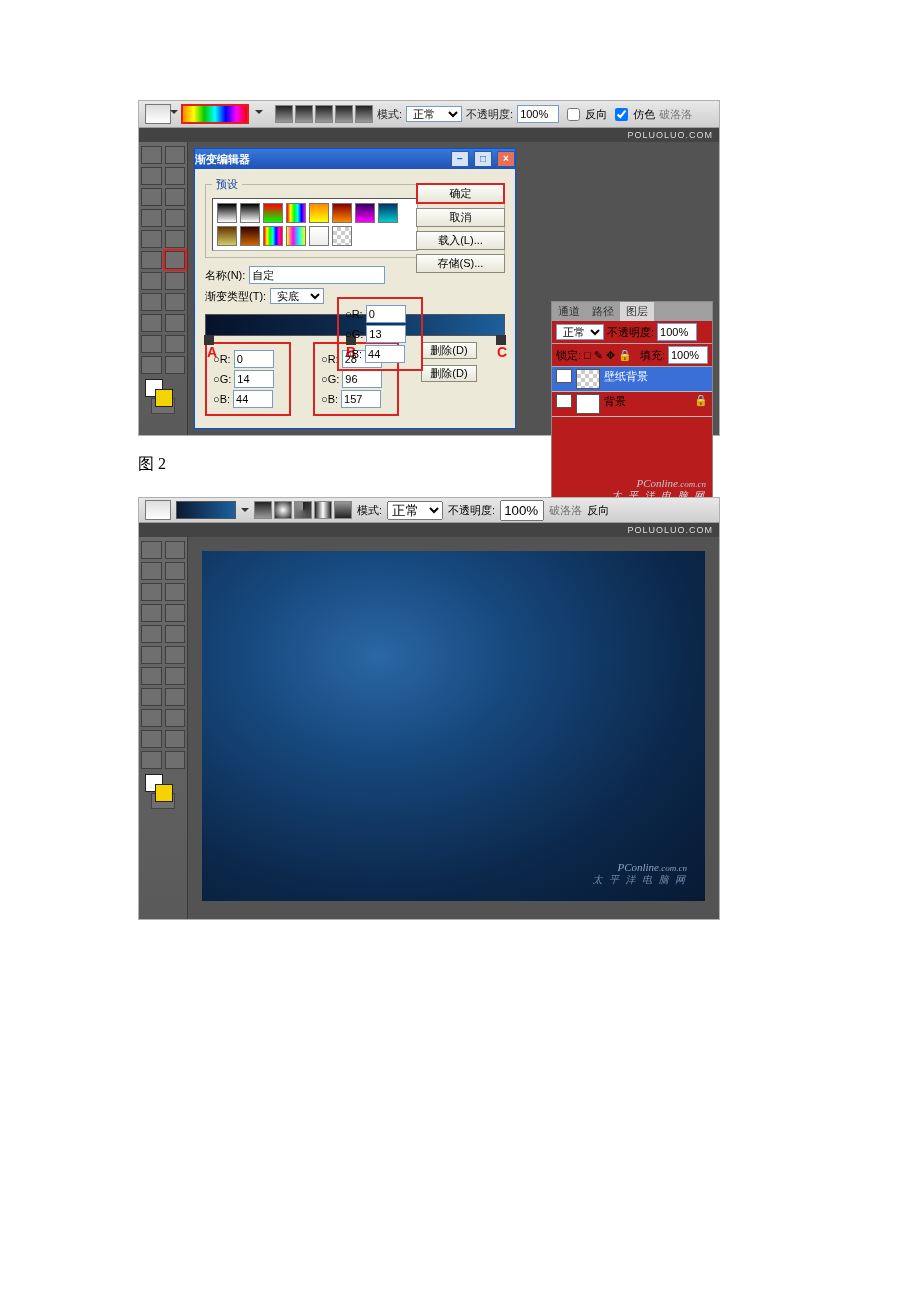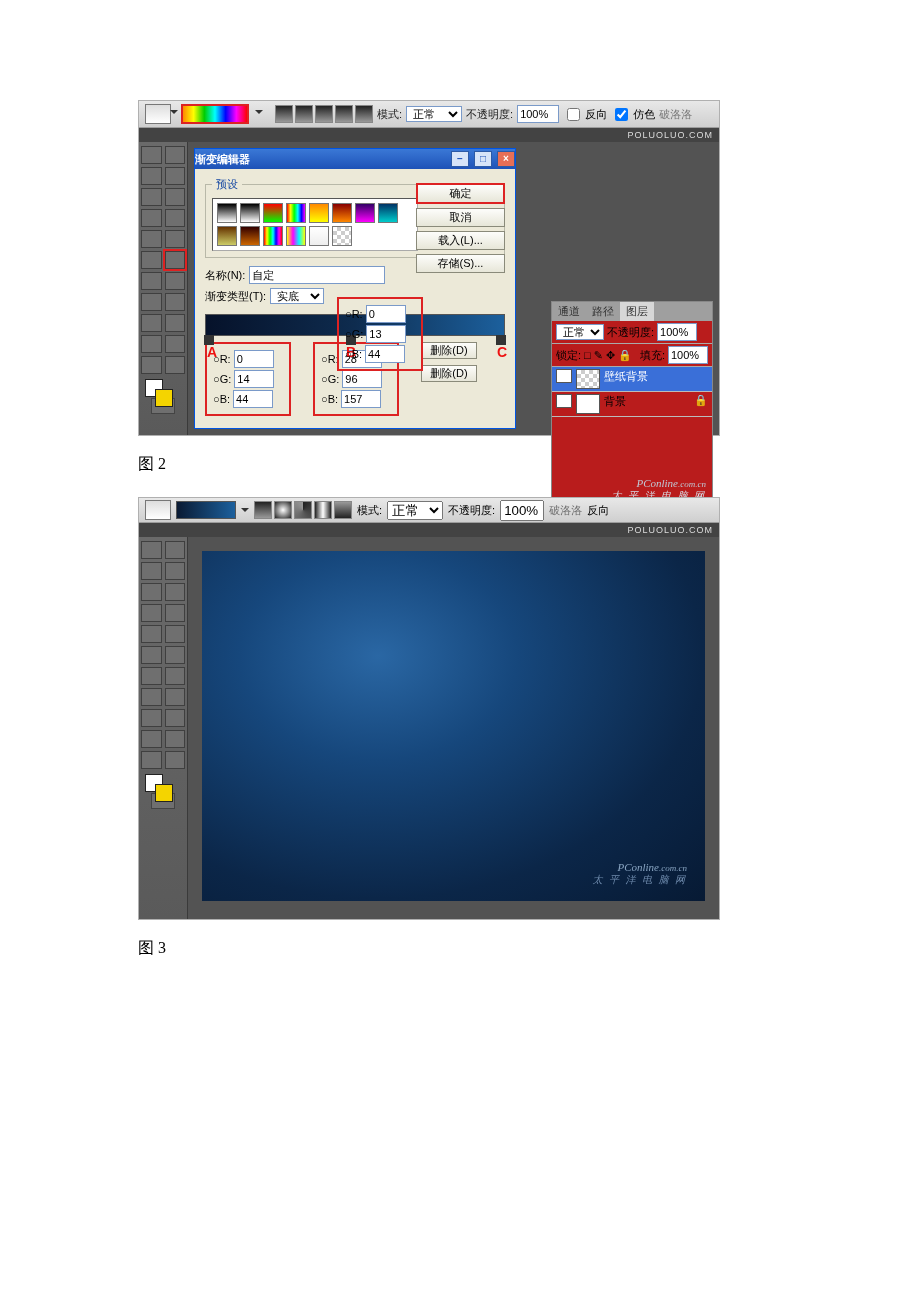--- a/index.html
+++ b/index.html
@@ -566,16 +566,15 @@
             <div class="wm2">
               <span>PConline</span><span style="font-size:9px">.com.cn</span>
               <small>太 平 洋 电 脑 网</small>
             </div>
           </div>
         </div>
       </div>
     </div>
   </div>
 
-  <p class="caption">图 3</p>
 
 
 </div>
 
 </body></html>

